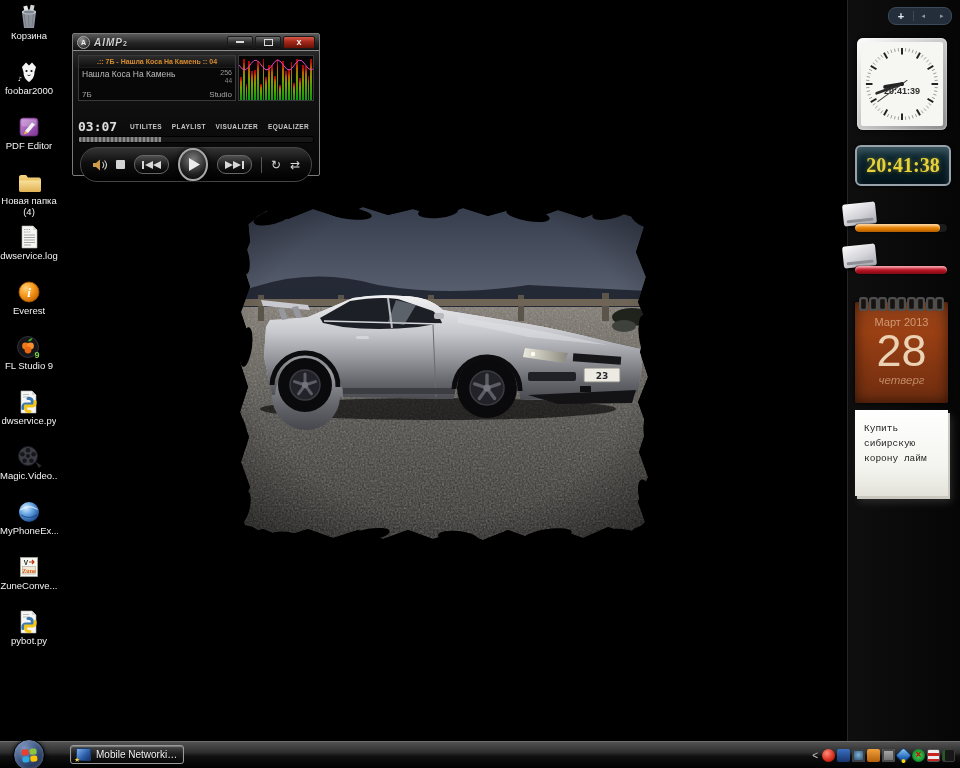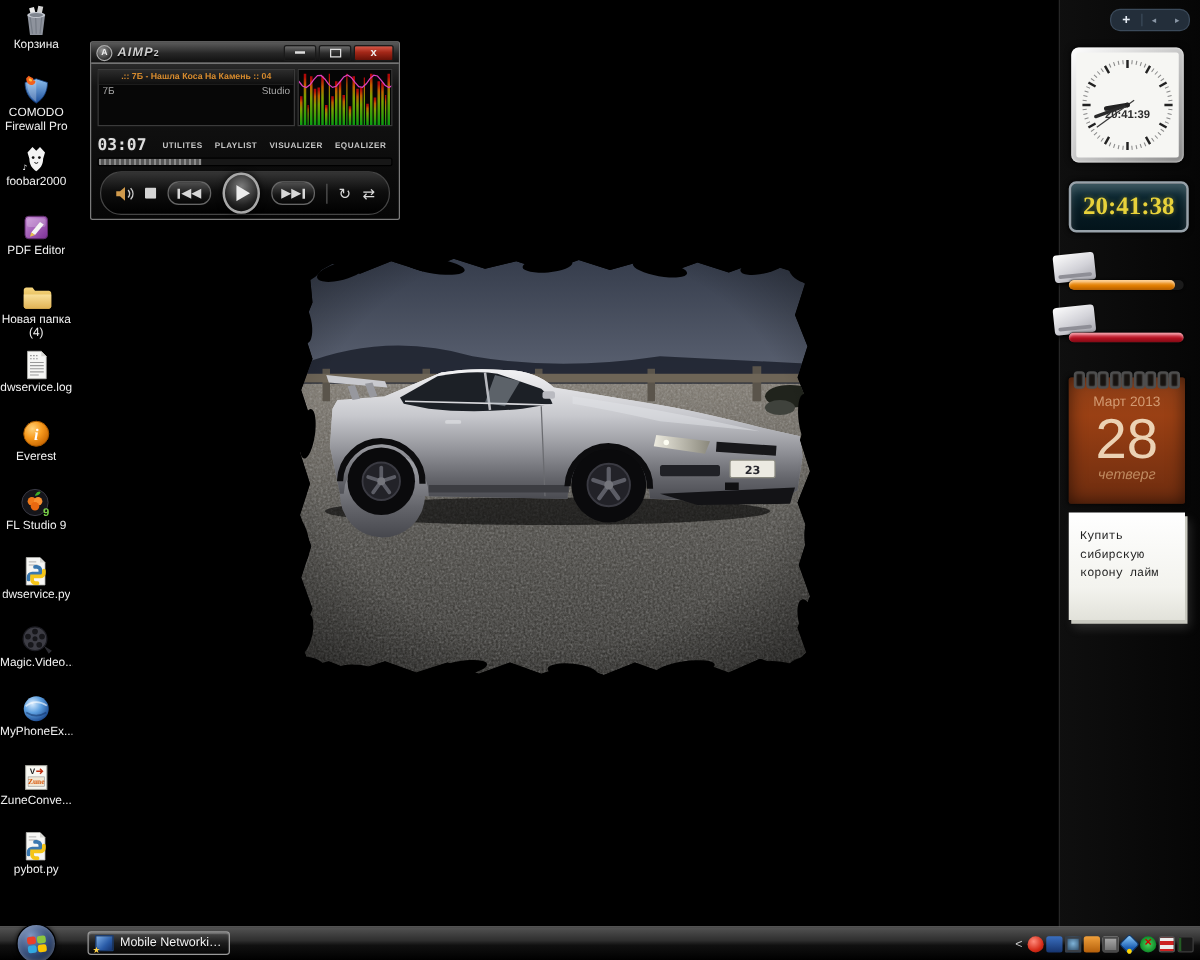--- a/index.html
+++ b/index.html
@@ -38,21 +38,21 @@
   .trackmid{flex:1;display:flex;padding:1px 3px 0;}
   .songname{font-size:8.5px;color:#bdbdbd;}
   .meta{margin-left:auto;text-align:right;color:#999;line-height:1.15;font-size:7px;}
   .meta .sr{font-size:6.5px;color:#888;}
   .trackbot{display:flex;padding:0 3px 1px;font-size:8px;color:#a8a8a8;}
   .trackbot .genre{margin-left:auto;}
   .spectrum{flex:1;background:#050505;border:1px solid #3a3a3a;position:relative;overflow:hidden;
     display:flex;align-items:flex-end;gap:1px;padding:0 1px;}
   .sbar{width:2px;background:linear-gradient(to top,#0a9a10,#7aa000 55%,#c06000 78%,#b00808 94%);}
   .scope{position:absolute;top:1px;left:0;}
-  .aimp-tabrow{display:flex;align-items:center;height:15px;margin-top:8px;}
+  .aimp-tabrow{display:flex;align-items:center;height:15px;margin-top:18px;}
   .lcd{font-family:"DejaVu Sans Mono",monospace;font-size:13px;font-weight:bold;color:#dedede;text-shadow:0 0 2px #222;}
   .tabs{display:flex;flex:1;justify-content:space-around;margin-left:8px;}
   .tab{font-size:6.5px;font-weight:bold;color:#c6c6c6;letter-spacing:.4px;cursor:pointer;}
   .progress{height:5px;background:#171717;border:1px solid #000;border-radius:2px;margin-top:2px;overflow:hidden;cursor:pointer;}
   .progress .fill{height:100%;background:repeating-linear-gradient(90deg,#8a8a8a 0 2px,#555 2px 4px);}
   .controls{margin:4px 2px 0;height:33px;border-radius:17px;border:1px solid #454545;
     background:linear-gradient(#343434,#0e0e0e 45%,#000);display:flex;align-items:center;padding:0 11px;gap:9px;}
   .cbtn{display:flex;align-items:center;justify-content:center;cursor:pointer;}
   .pill{width:38px;height:17px;border-radius:9px;border:1px solid #666;
     background:linear-gradient(#4e4e4e,#161616 60%,#050505);}
@@ -321,29 +321,20 @@
         <rect x="9" y="3" width="4" height="6" fill="#e8e8e8" transform="rotate(-15 11 6)"></rect>
         <rect x="15" y="2" width="4" height="7" fill="#d2d2d2" transform="rotate(12 17 5)"></rect>
         <path d="M7,9 L21,9 L19,25 L9,25 Z" fill="#9aa0aa" opacity=".92"></path>
         <path d="M9,10 L11,24 M13.5,10 L14,24 M18.5,10 L17,24" stroke="#767c86" stroke-width="1"></path>
         <ellipse cx="14" cy="9" rx="7.2" ry="2.4" fill="#c4c8d0"></ellipse>
         <ellipse cx="14" cy="9" rx="5.4" ry="1.6" fill="#7e848e"></ellipse>
       </svg>
       <span class="lbl">Корзина</span>
     </div>
 
-    <div class="dicon">
-      <svg viewBox="0 0 28 28">
-        <path d="M14,5 L23,8 C23,15 20,21 14,24.5 C8,21 5,15 5,8 Z" fill="url(#gShield)" stroke="#123a77" stroke-width=".6"></path>
-        <path d="M14,6 L14,23.5 C9.5,20.5 7,15.5 6.8,9 Z" fill="#ffffff" opacity=".25"></path>
-        <path d="M8,2.5 C10,4.5 12.5,3.5 11.5,6.5 C14.5,5.5 13.5,9 11,10 C8,10 5.8,7.8 6,4.5 Z" fill="#f4611c"></path>
-        <path d="M9,4.5 C10,5.5 11,5.2 10.5,7 C9,7.5 7.8,6.5 8,5 Z" fill="#ffc23c"></path>
-      </svg>
-      <span class="lbl">COMODO Firewall Pro</span>
-    </div>
 
     <div class="dicon">
       <svg viewBox="0 0 28 28">
         <path d="M7,9 L11,4.5 L14,7.5 L17,4.5 L21,9 L19.5,14 C19.5,19 17,22 14,24 C11,22 8.5,19 8.5,14 Z" fill="#f4f4f4"></path>
         <circle cx="11.5" cy="13" r="1.1" fill="#111"></circle>
           <circle cx="16.5" cy="13" r="1.1" fill="#111"></circle>
         <path d="M12.5,17 q1.5,1.4 3,0" stroke="#111" stroke-width=".8" fill="none"></path>
         <text x="3" y="23" font-size="6" fill="#fff" font-family="DejaVu Sans, sans-serif">♪</text>
       </svg>
       <span class="lbl">foobar2000</span>
@@ -480,20 +471,27 @@
           </div>
         <div class="winbtn close">
             <span class="g-x">x</span>
           </div>
       </div>
     </div>
     <div class="aimp-body">
       <div class="aimp-display">
         <div class="trackbox">
           <div class="trackhead">.:: 7Б - Нашла Коса На Камень :: 04</div>
+          <div class="trackmid">
+            <span class="songname">Нашла Коса На Камень</span>
+            <span class="meta">
+              <span>256</span><br>
+              <span class="sr">44</span>
+            </span>
+          </div>
           <div class="trackbot">
             <span>7Б</span>
             <span class="genre">Studio</span>
           </div>
         </div>
         <div class="spectrum" id="spectrum">
           <svg class="scope" width="80" height="16">
             <polyline id="scope-line" fill="none" stroke="#e040c0" stroke-width="1" points="0,8.0 3,11.8 6,13.0 9,10.8 12,6.7 15,3.5 18,3.4 21,6.4 24,10.5 27,12.9 30,12.0 33,8.4 36,4.5 39,3.0 42,4.9 45,8.9 48,12.3 51,12.8 54,10.0 57,5.9 60,3.2 63,3.8 66,7.3 69,11.2 72,13.0 75,11.4 78,7.5"></polyline>
           </svg>
         <div class="sbar" style="height: 53.3122%;"></div>

